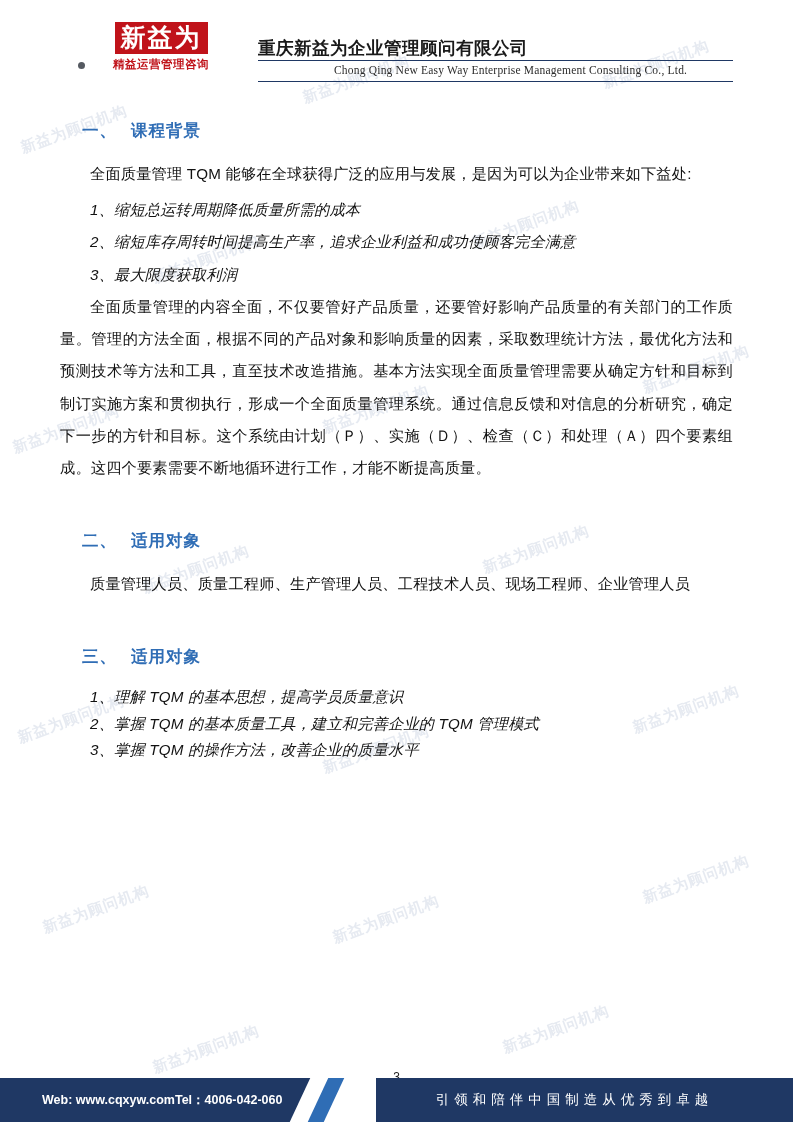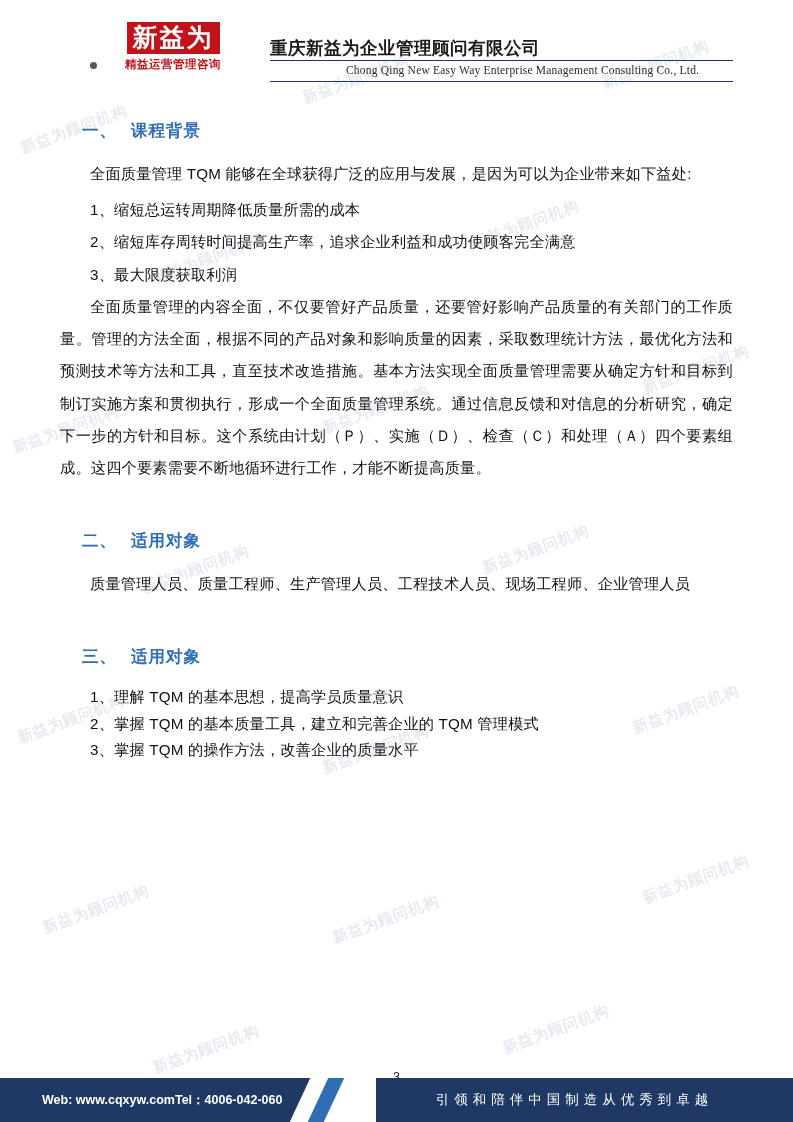--- a/index.html
+++ b/index.html
@@ -33,21 +33,20 @@
     white-space: nowrap;
     letter-spacing: 1px;
   }
 
   
   .page-header {
     position: absolute;
     top: 0; left: 0; right: 0;
     height: 88px;
     z-index: 2;
-    margin-left: 12px;
   }
   .logo-box {
     position: absolute;
     left: 96px;
     top: 22px;
     width: 130px;
     text-align: center;
   }
   .logo-main {
     background: #c0131a;
@@ -139,20 +138,21 @@
   }
   .indent {
     text-indent: 30px;
   }
   .list-item {
     font-size: 15.2px;
     color: #111111;
     line-height: 2.12;
     margin: 0 0 0 30px;
     letter-spacing: 0.2px;
+    font-style: italic;
   }
   .tight-list .list-item {
     line-height: 1.72;
   }
   .gap-lg { height: 42px; }
 
   
   .page-number {
     position: absolute;
     left: 0; right: 0;

